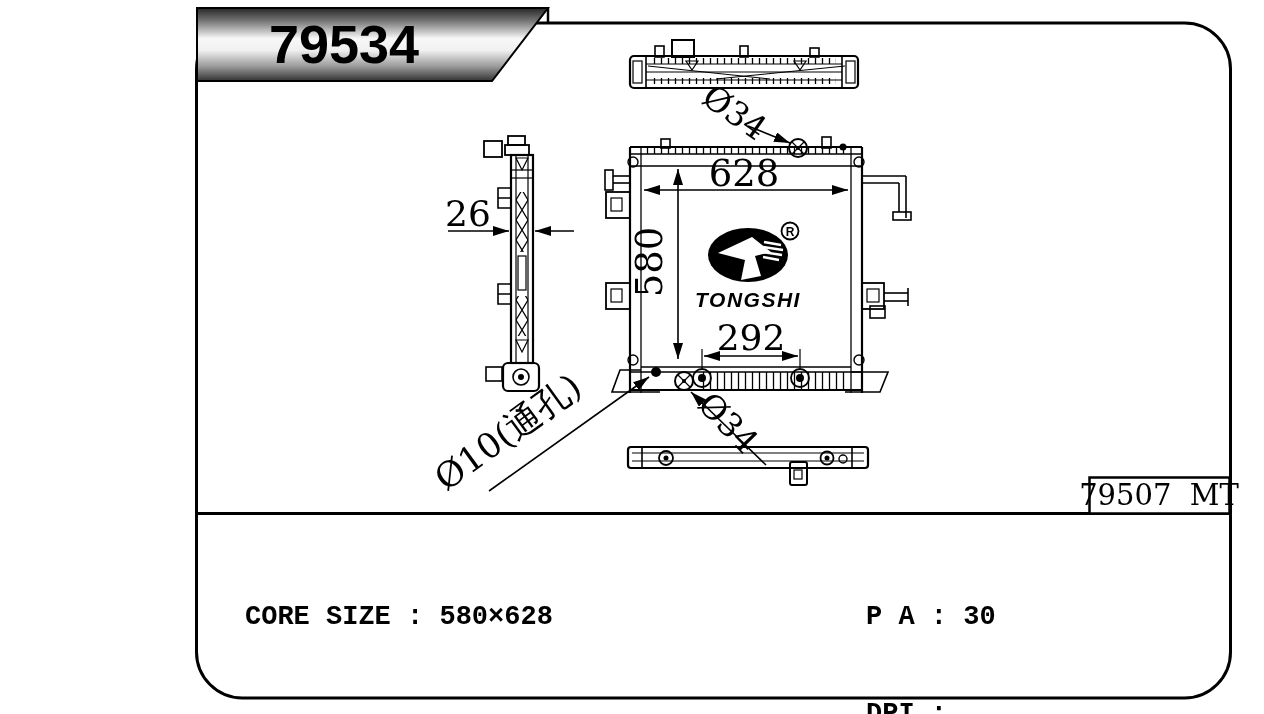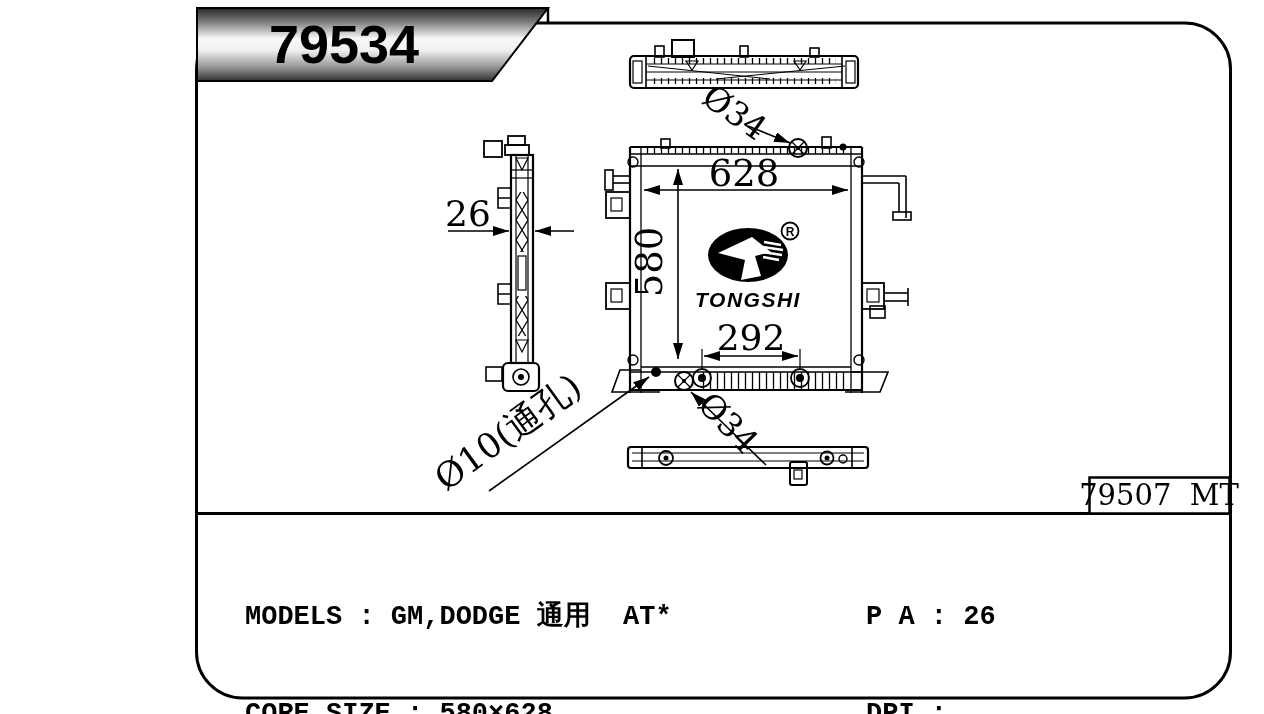--- a/index.html
+++ b/index.html
@@ -224,25 +224,24 @@
     <line x1="489" y1="491" x2="649" y2="377" marker-end="url(#arr)"></line>
     <text class="dim-text" transform="translate(446,492) rotate(-36)" font-size="35" stroke="none">Ø10(通孔)</text>
 
     <line x1="766" y1="465" x2="691" y2="392" marker-end="url(#arr)"></line>
     <text class="dim-text" transform="translate(696,406) rotate(46)" font-size="33" stroke="none">Ø34</text>
   </g>
 </svg>
 
 
 <div id="spec-left" class="spec-col">
-  <div>MODELS : GM,DODGE 通用  AT*</div>
   <div>CORE SIZE : 580×628</div>
   
   
 </div>
 <div id="spec-right" class="spec-col">
-  <div>P A : 26</div>
+  <div>P A : 30</div>
   <div>DPI :</div>
   
   
 </div>
 
 </div>
 
 </body></html>

